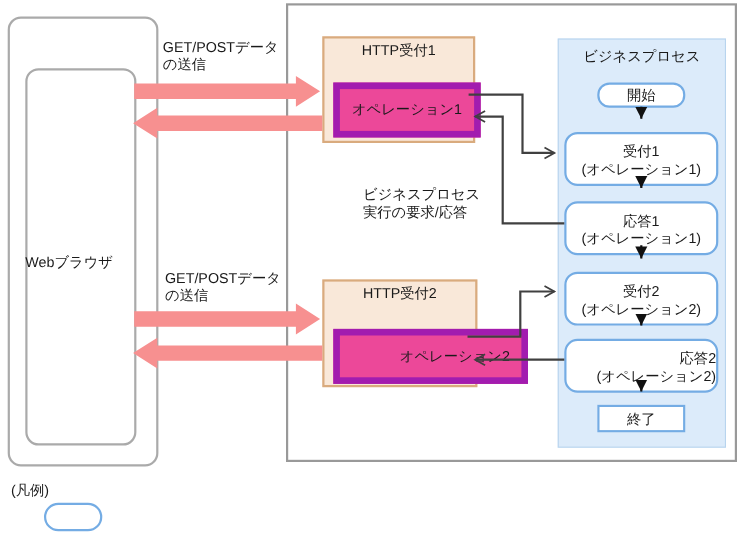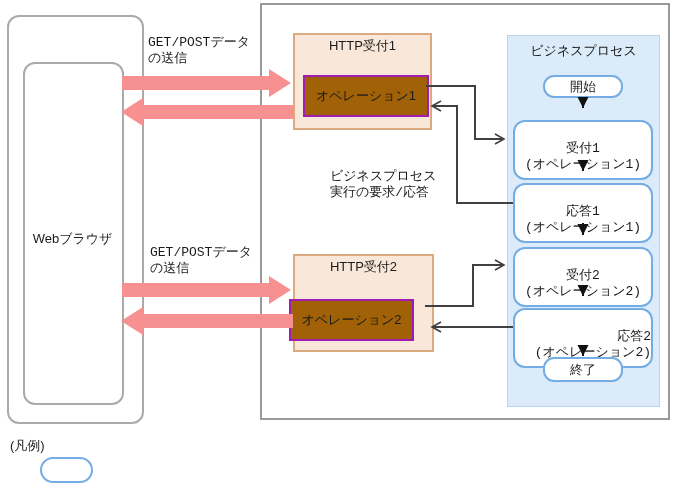--- a/index.html
+++ b/index.html
@@ -1,46 +1,46 @@
 <!DOCTYPE html>
 <html><head>
 <meta charset="utf-8">
 <style>
   html,body{margin:0;padding:0;background:#fff;}
   #stage{position:relative;width:675px;height:487px;background:#fff;
          font-family:"Liberation Sans",sans-serif;color:#1a1a1a;font-size:13px;
          overflow:hidden;}
   .abs{position:absolute;}
-  .pre{white-space:pre-line;font-family:Liberation Mono, monospace;}
+  .pre{white-space:pre-line;}
   
   .client-box{left:7px;top:15px;width:133px;height:405px;border:2px solid #aaa;border-radius:12px;background:#fff;}
   .client-title{left:14px;top:30px;width:126px;}
   .browser-box{left:23px;top:62px;width:97px;height:339px;border:2px solid #aaa;border-radius:12px;background:#fff;}
-  .browser-label{left:23px;top:230px;width:99px;text-align:center;}
+  .browser-label{left:23px;top:230px;width:99px;text-align:left;}
   
   .hcsc-box{left:260px;top:3px;width:406px;height:413px;border:2px solid #999;background:#fff;}
   .hcsc-title{left:260px;top:9px;width:408px;text-align:center;}
   .recep{background:#f9e8d9;border:2px solid #d9ab7e;}
   .recep1{left:293px;top:33px;width:135px;height:93px;}
   .recep2{left:293px;top:254px;width:137px;height:94px;}
   .recep-title{width:100%;text-align:center;padding-top:2px;}
-  .opbox{background:#a16207;border:2px solid #a21caf;text-align:center;line-height:38px;}
+  .opbox{background:#ec4899;border:6px solid #a21caf;text-align:center;line-height:38px;}
   .op1{left:303px;top:75px;width:122px;height:38px;}
-  .op2{left:289px;top:299px;width:121px;height:38px;}
+  .op2{left:303px;top:299px;width:121px;height:38px;padding-left:44px;}
   
   .bp-box{left:507px;top:35px;width:151px;height:370px;background:#dcebfa;border:1px solid #b8d4ee;}
   .bp-title{left:507px;top:42px;width:153px;text-align:center;}
   .act{background:#fff;border:2px solid #74ace4;border-radius:12px;text-align:center;}
   .act1{left:543px;top:75px;width:76px;height:19px;line-height:19px;border-radius:11px;}
-  .act2l{line-height:16px;padding-top:19px;}
+  .act2l{line-height:16px;padding-top:8px;}
   .actA{left:513px;top:120px;width:136px;height:37px;}
   .actB{left:513px;top:183px;width:136px;height:37px;text-align:center;}
   .actC{left:513px;top:247px;width:136px;height:37px;}
   .actD{left:513px;top:308px;width:136px;height:37px;text-align:right;}
-  .act6{left:543px;top:357px;width:76px;height:21px;line-height:21px;border-radius:11px;}
+  .act6{left:543px;top:368px;width:76px;height:21px;line-height:21px;border-radius:0;}
   
   .lbl1{left:148px;top:35px;width:120px;line-height:16px;}
   .lbl2{left:150px;top:245px;width:120px;line-height:16px;}
   .lbl3{left:330px;top:169px;width:140px;line-height:16px;}
   
   .legend-title{left:10px;top:437px;}
   .legend-shape{left:40px;top:457px;width:49px;height:22px;background:#fff;border:2px solid #74ace4;border-radius:13px;}
   .legend-label{left:103px;top:461px;}
   svg.overlay{position:absolute;left:0;top:0;pointer-events:none;}
 </style>

